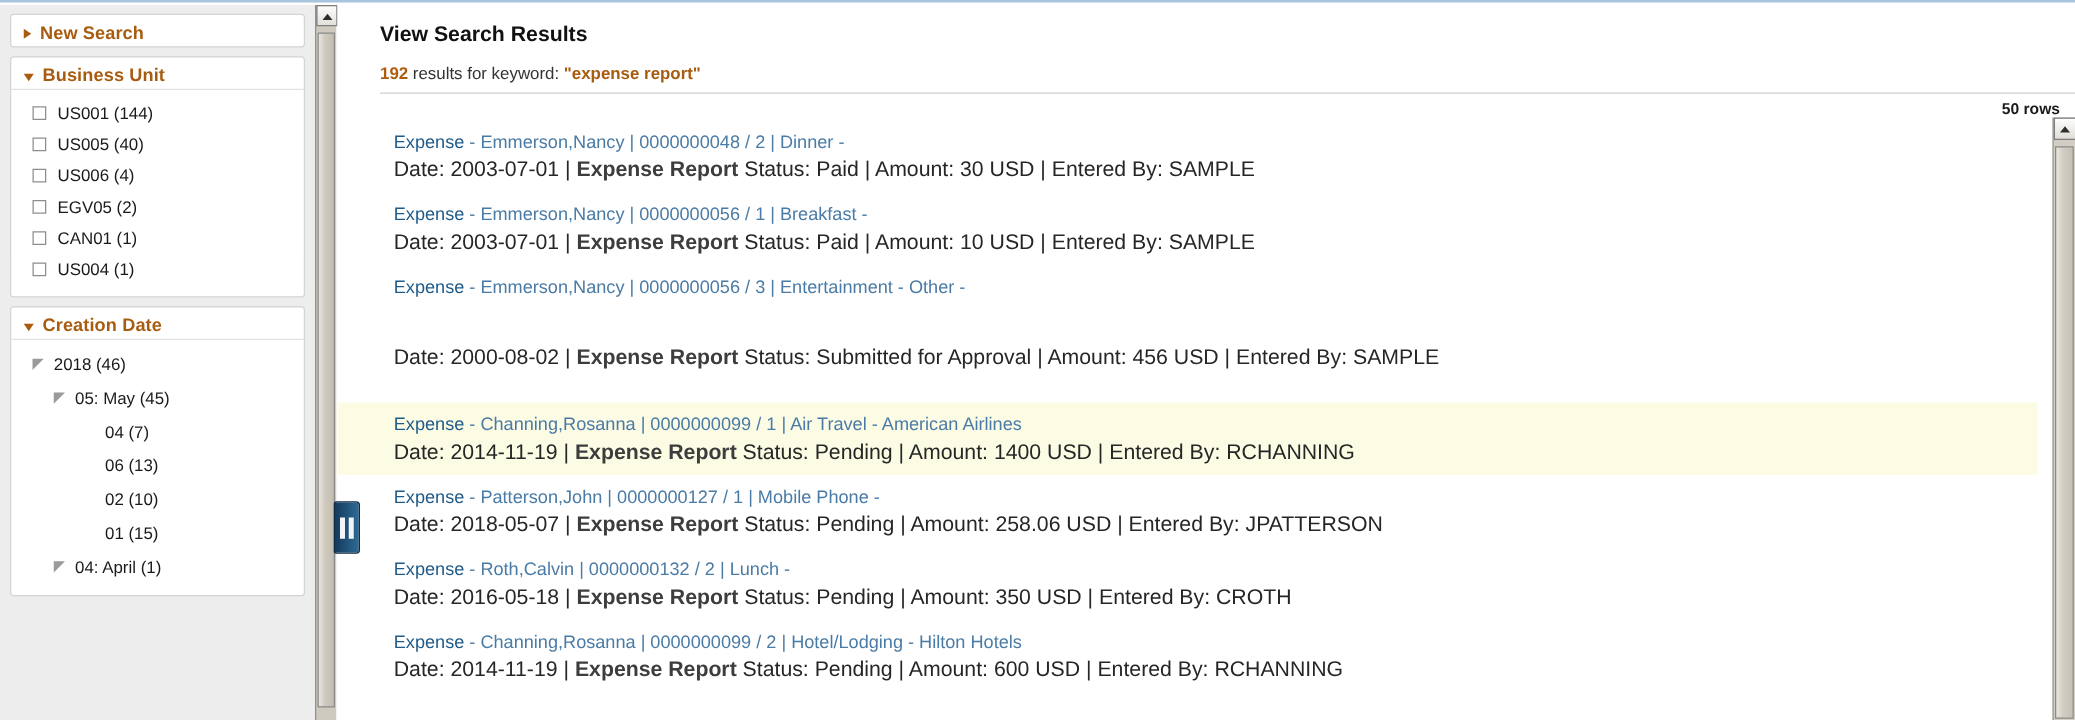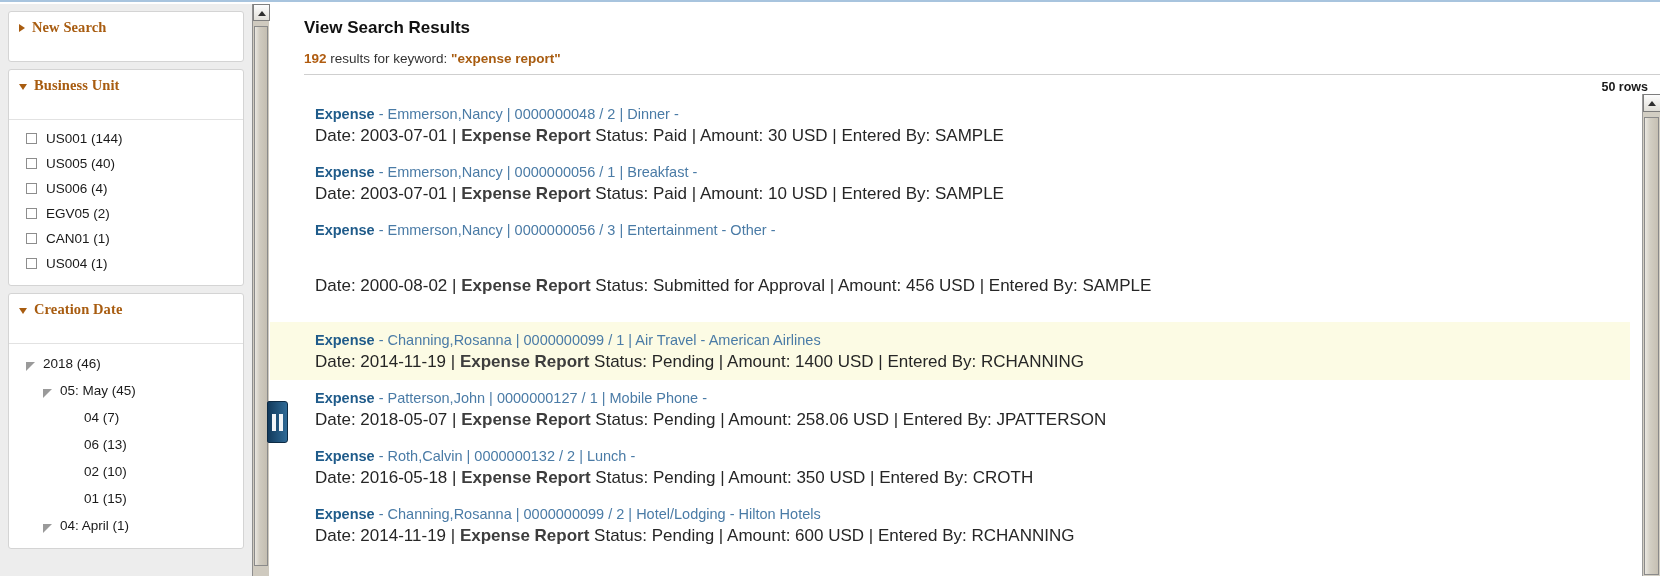--- a/index.html
+++ b/index.html
@@ -27,26 +27,25 @@
   }
   .facet-box {
     background: #ffffff;
     border: 1px solid #d4d4d4;
     border-radius: 3px;
     margin: 7px 8px 0 8px;
   }
   .facet-head {
     display: flex;
     align-items: center;
-    padding: 7px 8px 25px 10px;
+    padding: 7px 8px 2px 10px;
     font-size: 14.5px;
     font-weight: bold;
     color: #a85c10;
     letter-spacing: .1px;
-    font-family: Liberation Serif, serif;
   }
   .facet-head.bordered { border-bottom: 1px solid #e2e2e2; }
   .tri {
     width: 0; height: 0;
     margin-right: 7px;
     flex: 0 0 auto;
   }
   .tri-right {
     border-left: 6px solid #a85c10;
     border-top: 4.5px solid transparent;
@@ -72,21 +71,21 @@
     border: 1px solid #8d8d8d;
     background: #fff;
     margin-right: 9px;
     flex: 0 0 auto;
   }
   .facet-label { white-space: nowrap; }
 
   
   .tree-row {
     display: flex;
-    align-items: flex-end;
+    align-items: center;
     font-size: 13.5px;
     color: #1a1a1a;
     padding: 6px 0 6px 0;
     cursor: pointer;
     white-space: nowrap;
   }
   .tree-arrow {
     width: 0; height: 0;
     border-top: 9px solid #9a9a9a;
     border-right: 9px solid transparent;
@@ -200,21 +199,21 @@
   .result-row.highlight { background: #fcfbe4; }
   .result-title {
     font-size: 14.5px;
     line-height: 21px;
     color: #4a7ba6;
     white-space: nowrap;
     cursor: pointer;
   }
   .result-title b {
     color: #1f5b8a;
-    font-weight: bold;
+    font-weight: normal;
   }
   .result-meta {
     font-size: 17px;
     line-height: 20px;
     color: #262626;
     white-space: nowrap;
     margin-top: 1px;
   }
   .result-meta b { font-weight: bold; color: #3d3d3d; }
 

